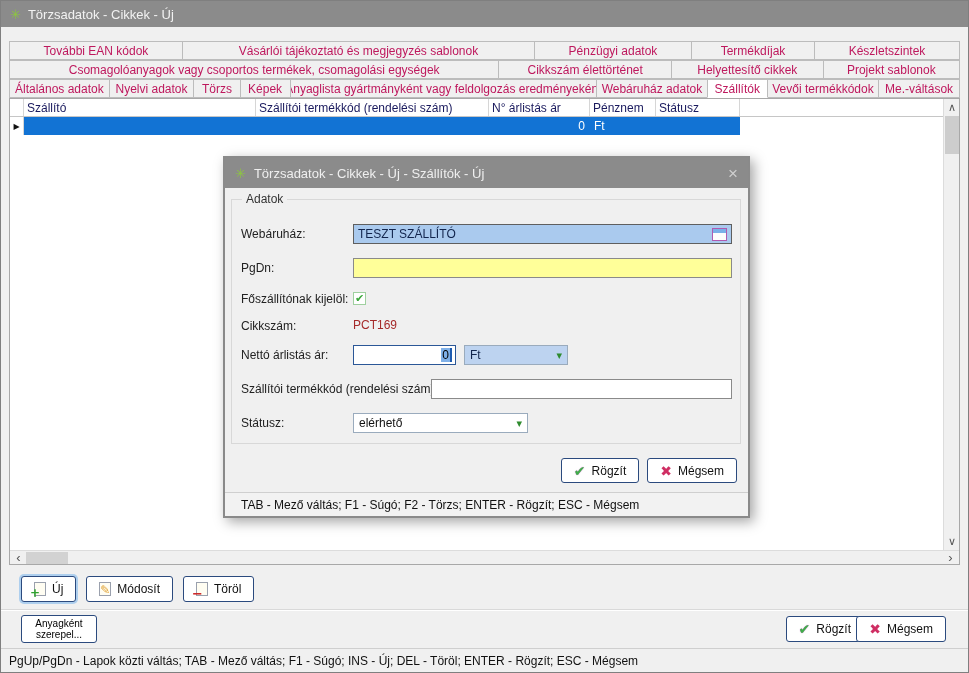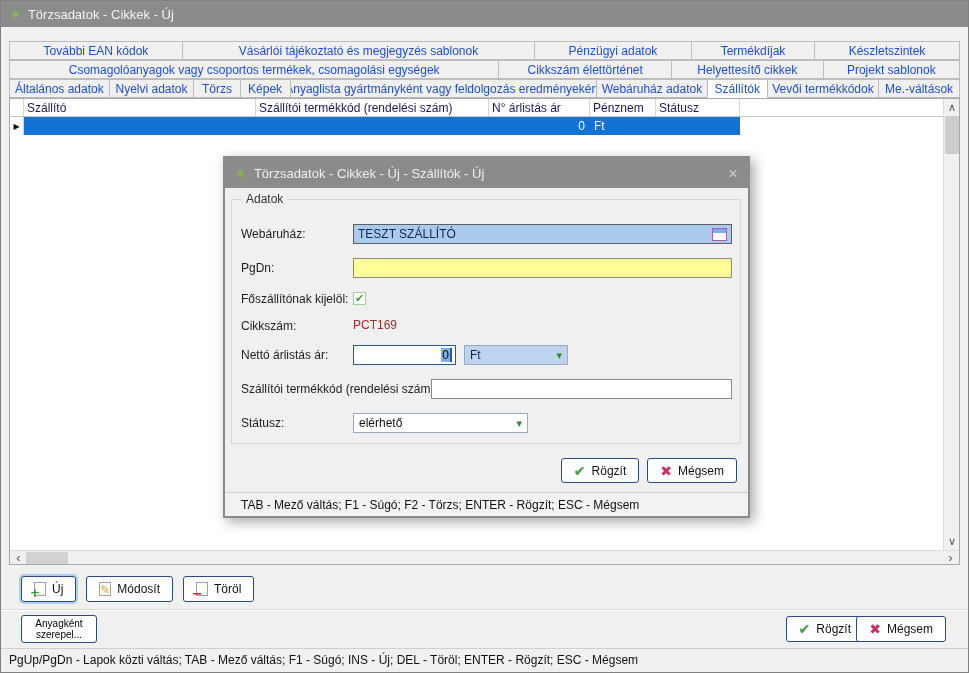--- a/index.html
+++ b/index.html
@@ -13,21 +13,21 @@
   .titlebar { position:absolute; top:0; left:0; right:0; height:26px; background:#8b8b8b;
               display:flex; align-items:center; gap:7px; padding:0 9px; }
   .titlebar .app-ico { color:#8dc63f; font-family:"DejaVu Sans",sans-serif; font-size:13px; }
   .titlebar .ttl { color:#f2f2f2; font-size:13px; }
 
   
   .tabrow { position:absolute; left:8px; right:8px; height:19px; display:flex; }
   .tr1 { top:40px; } .tr2 { top:59px; } .tr3 { top:78px; }
   .tab { flex:1 1 auto; border:1px solid #bcbcbc; margin-left:-1px; background:#f0f0f0;
          display:flex; align-items:center; justify-content:center; padding:0 9px;
-         white-space:nowrap; overflow:hidden; font-size:12px; color:#1d4ed8; cursor:default; }
+         white-space:nowrap; overflow:hidden; font-size:12px; color:#be185d; cursor:default; }
   .tab:first-child { margin-left:0; }
   .tab.active { background:#ffffff; border-bottom:1px solid #ffffff; position:relative; z-index:3; }
 
   
   .grid { position:absolute; top:97px; left:8px; right:8px; bottom:107px; background:#ffffff;
           border:1px solid #a8a8a8; }
   .gheader { display:flex; height:18px; border-bottom:1px solid #c6c6c6; }
   .gh { border-right:1px solid #d6d6d6; display:flex; align-items:center; padding:0 3px;
         color:#1a1a5e; white-space:nowrap; overflow:hidden; }
   .ind { width:14px; flex:0 0 14px; border-right:1px solid #d6d6d6; }
@@ -75,21 +75,21 @@
             border-top:1px solid #d9d9d9; border-bottom:1px solid #ffffff; }
 
   .btn-material { position:absolute; left:20px; top:614px; width:76px; height:28px;
                   font-size:10px; line-height:1.15; padding:0 3px; text-align:center;
                   background:#fff; border:1px solid #2b4a7e; border-radius:3px;
                   display:flex; align-items:center; justify-content:center; }
   .btn-save-main { position:absolute; right:104px; top:615px; }
   .btn-cancel-main { position:absolute; right:22px; top:615px; }
 
   .statusbar { position:absolute; left:0; right:0; bottom:0; height:24px; background:#f0f0f0;
-               border-top:1px solid #cfcfcf; display:flex; padding:4px 8px;
+               border-top:1px solid #cfcfcf; display:flex; align-items:center; padding:4px 8px;
                font-size:12px; color:#111; }
 
   
   .dialog { position:absolute; left:222px; top:155px; width:527px; height:362px;
             background:#f0f0f0; border:2px solid #8a8a8a; box-shadow:4px 4px 12px rgba(0,0,0,.35); z-index:10; }
   .dlg-titlebar { height:30px; background:#8b8b8b; display:flex; align-items:center; gap:8px; padding:0 10px; }
   .dlg-titlebar .app-ico { color:#8dc63f; font-family:"DejaVu Sans",sans-serif; font-size:13px; }
   .dlg-titlebar .ttl { color:#efefef; font-size:13px; }
   .dlg-close { margin-left:auto; color:#cfcfcf; font-size:17px; line-height:1; cursor:default; }
   .dlg-body { position:relative; height:328px; }

